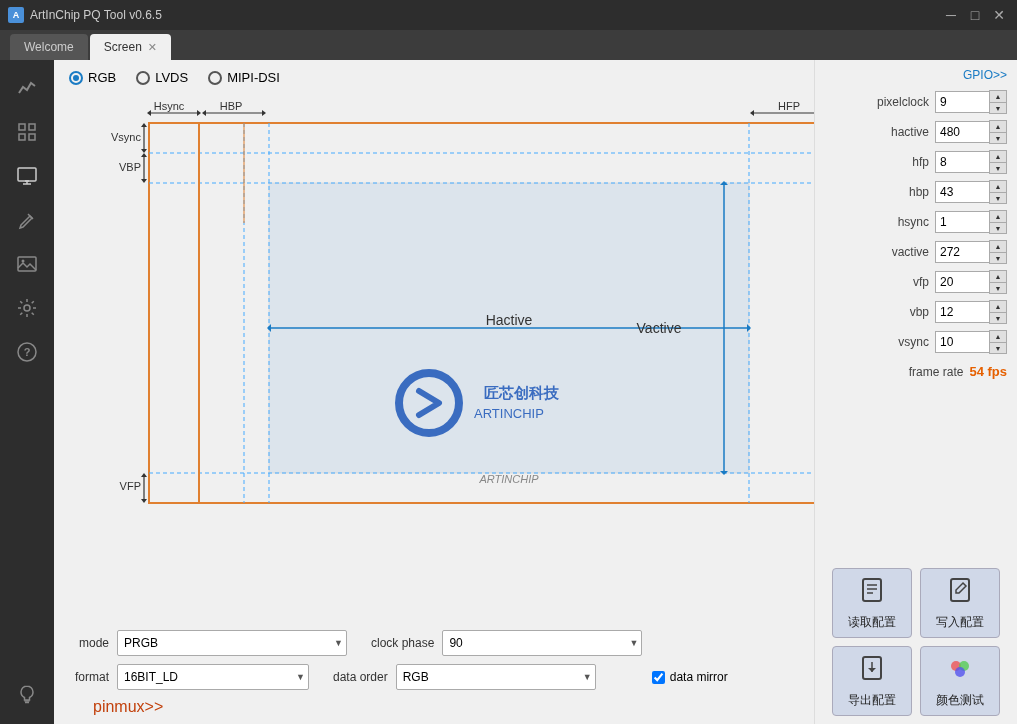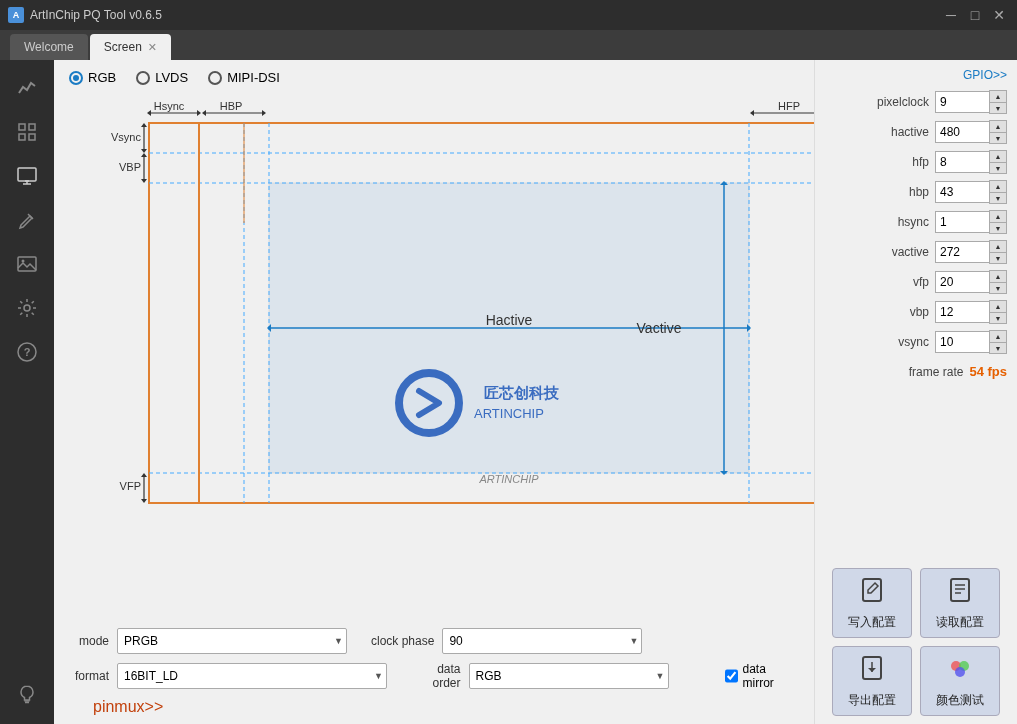--- a/index.html
+++ b/index.html
@@ -183,20 +183,21 @@
     }
     .pinmux-link {
       color: #c2410c;
       text-decoration: none;
       cursor: pointer;
       font-size: 16px;
       margin-left: 24px;
     }
     .checkbox-item {
       display: flex;
+      align-items: center;
       gap: 5px;
       font-size: 12px;
       padding-left: 32px;
     }
     .checkbox-item input { cursor: pointer; }
 
     
     .right-panel {
       width: 203px;
       background: #f0f0f0;
@@ -497,21 +498,21 @@
               <option>180</option>
               <option>270</option>
             </select>
           </div>
         </div>
       </div>
       <div class="controls-row">
         <div class="control-group">
           <span class="control-label">format</span>
           <div class="select-wrapper">
-            <select style="width:270px;">
+            <select style="width:192px;">
               <option>16BIT_LD</option>
               <option>16BIT_HD</option>
               <option>18BIT</option>
               <option>24BIT</option>
             </select>
           </div>
         </div>
         <div class="control-group">
           <span class="control-label">data order</span>
           <div class="select-wrapper">
@@ -639,35 +640,35 @@
     <div class="frame-rate-row">
       <span class="param-label">frame rate</span>
       <span class="frame-rate-value">54 fps</span>
     </div>
 
     <div class="action-buttons">
       <div class="action-btn">
         <div class="action-btn-icon">
           <svg width="28" height="28" viewBox="0 0 28 28" fill="none">
             <rect x="5" y="3" width="18" height="22" rx="2" stroke="#444" stroke-width="2" fill="none"></rect>
-            <path d="M17,7 L20,10 L13,17 L10,17 L10,14 Z" stroke="#444" stroke-width="1.5" fill="none"></path>
+            <line x1="9" y1="9" x2="19" y2="9" stroke="#444" stroke-width="1.5"></line>
+            <line x1="9" y1="13" x2="19" y2="13" stroke="#444" stroke-width="1.5"></line>
+            <line x1="9" y1="17" x2="15" y2="17" stroke="#444" stroke-width="1.5"></line>
           </svg>
         </div>
-        <span>写入配置</span>
+        <span>读取配置</span>
       </div>
       <div class="action-btn">
         <div class="action-btn-icon">
           <svg width="28" height="28" viewBox="0 0 28 28" fill="none">
             <rect x="5" y="3" width="18" height="22" rx="2" stroke="#444" stroke-width="2" fill="none"></rect>
-            <line x1="9" y1="9" x2="19" y2="9" stroke="#444" stroke-width="1.5"></line>
-            <line x1="9" y1="13" x2="19" y2="13" stroke="#444" stroke-width="1.5"></line>
-            <line x1="9" y1="17" x2="15" y2="17" stroke="#444" stroke-width="1.5"></line>
+            <path d="M17,7 L20,10 L13,17 L10,17 L10,14 Z" stroke="#444" stroke-width="1.5" fill="none"></path>
           </svg>
         </div>
-        <span>读取配置</span>
+        <span>写入配置</span>
       </div>
       <div class="action-btn">
         <div class="action-btn-icon">
           <svg width="28" height="28" viewBox="0 0 28 28" fill="none">
             <rect x="5" y="3" width="18" height="22" rx="2" stroke="#444" stroke-width="2" fill="none"></rect>
             <line x1="14" y1="8" x2="14" y2="18" stroke="#444" stroke-width="1.5"></line>
             <polygon points="10,14 14,18 18,14" fill="#444"></polygon>
           </svg>
         </div>
         <span>导出配置</span>

